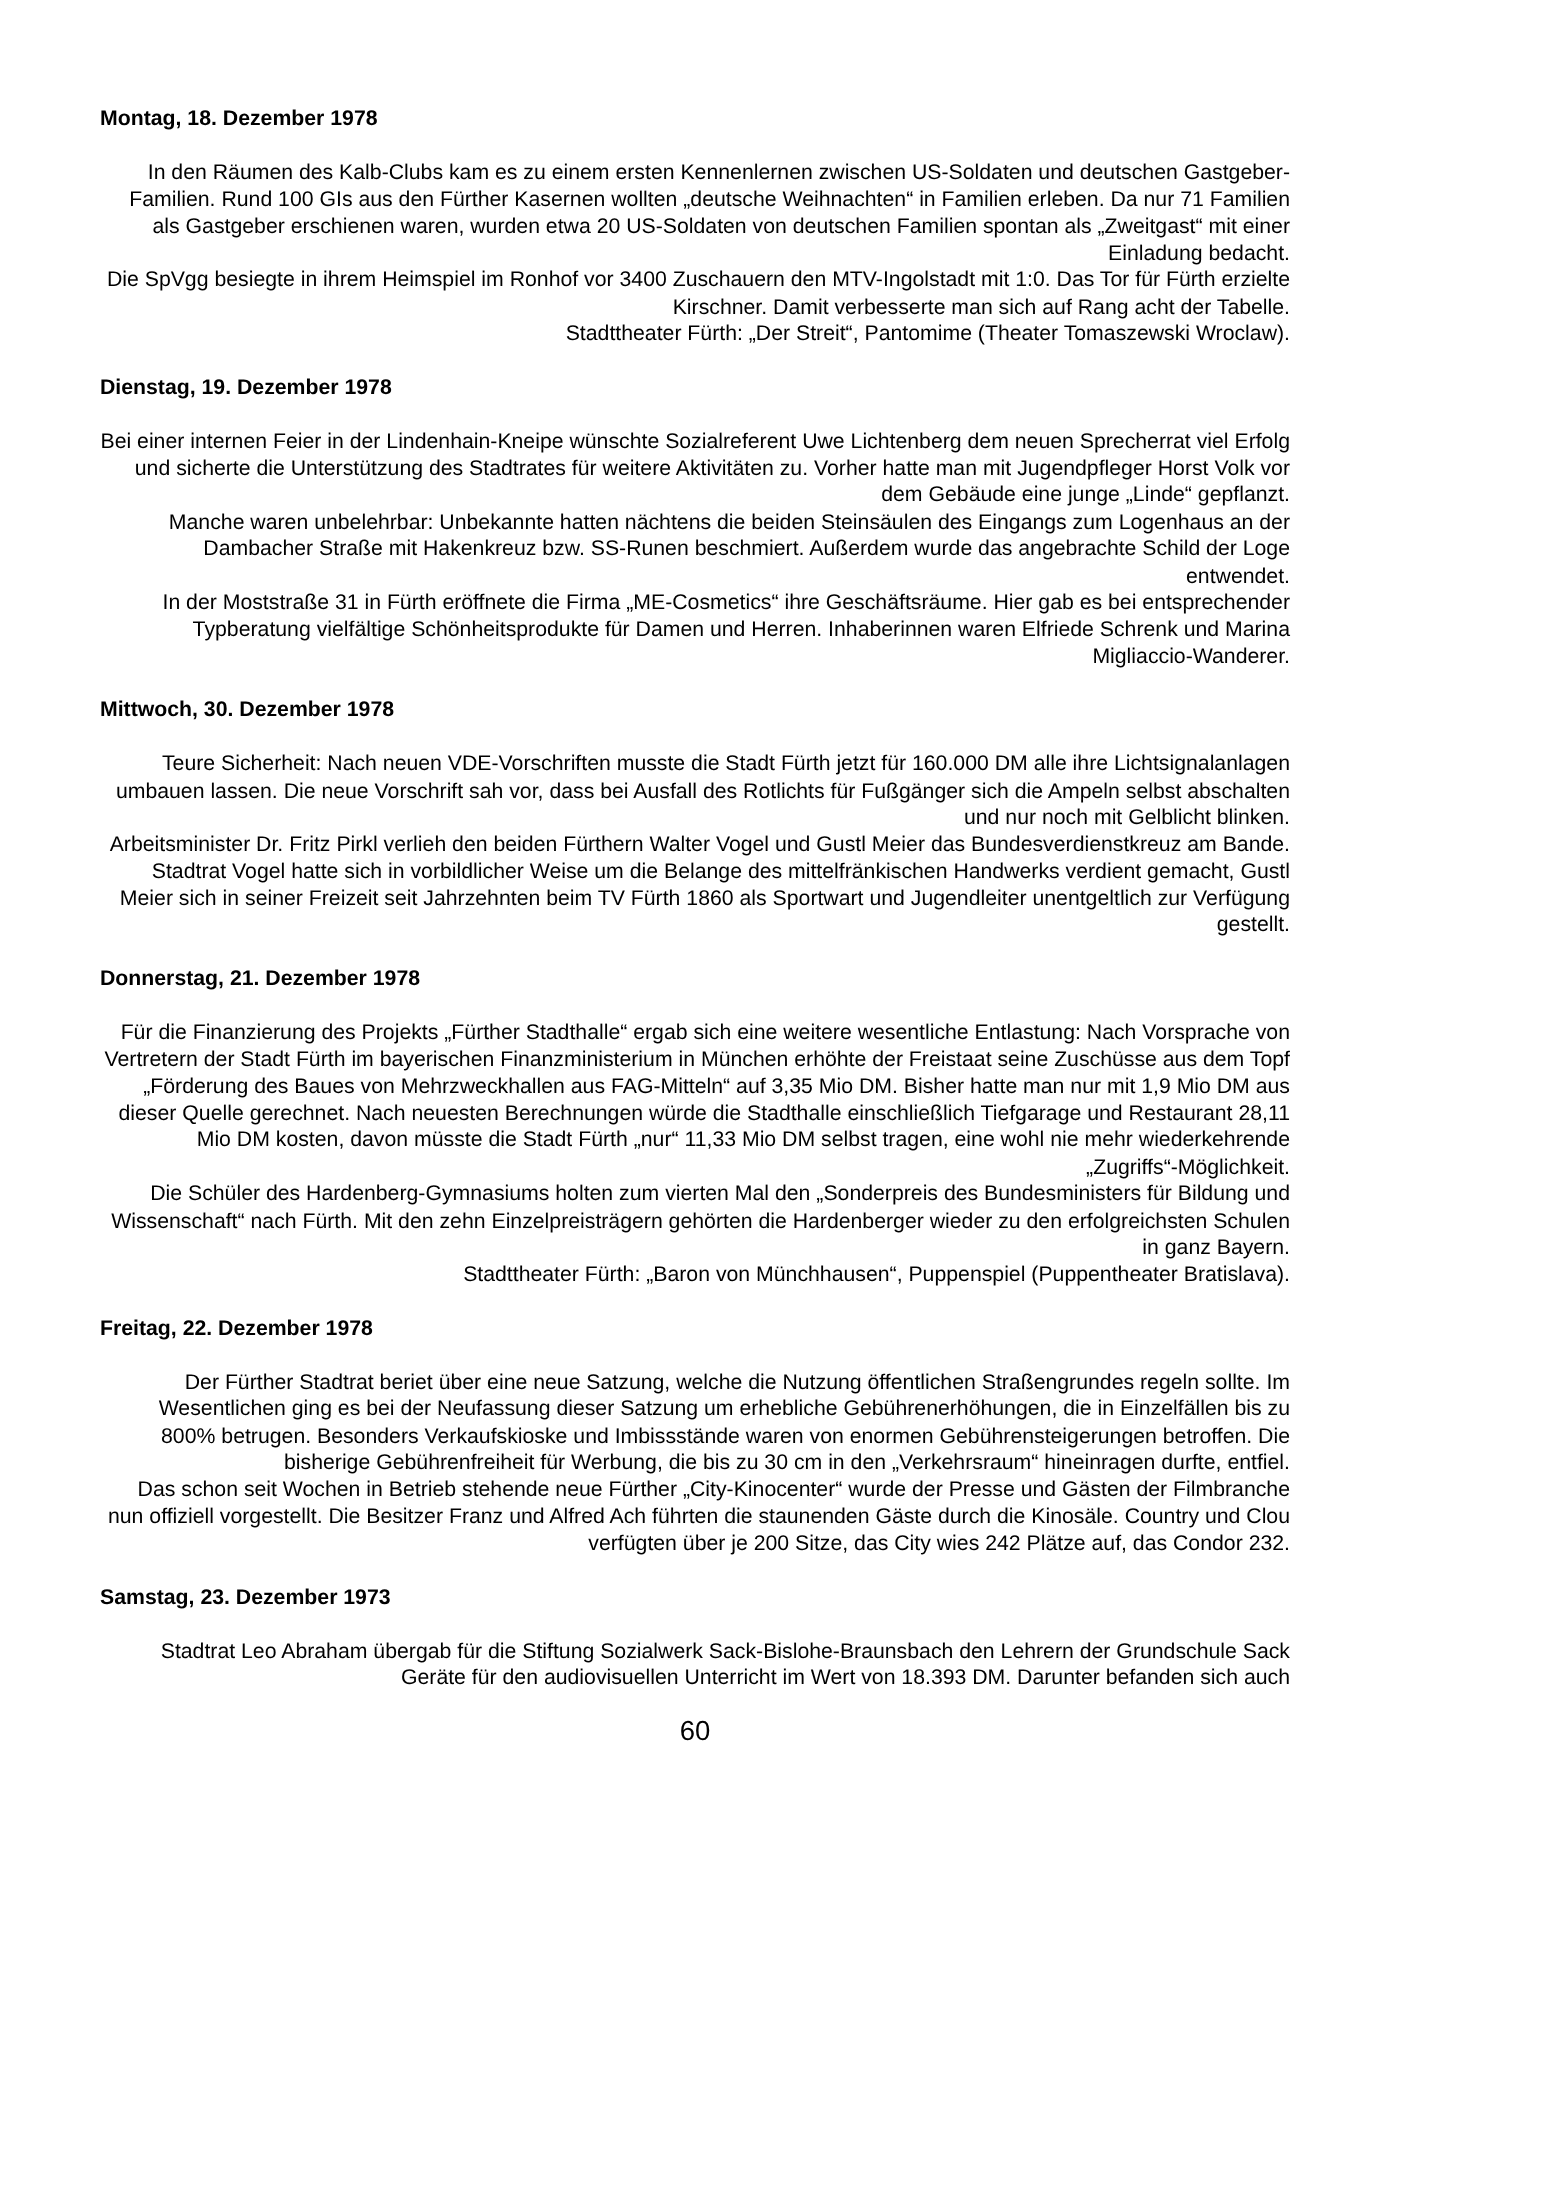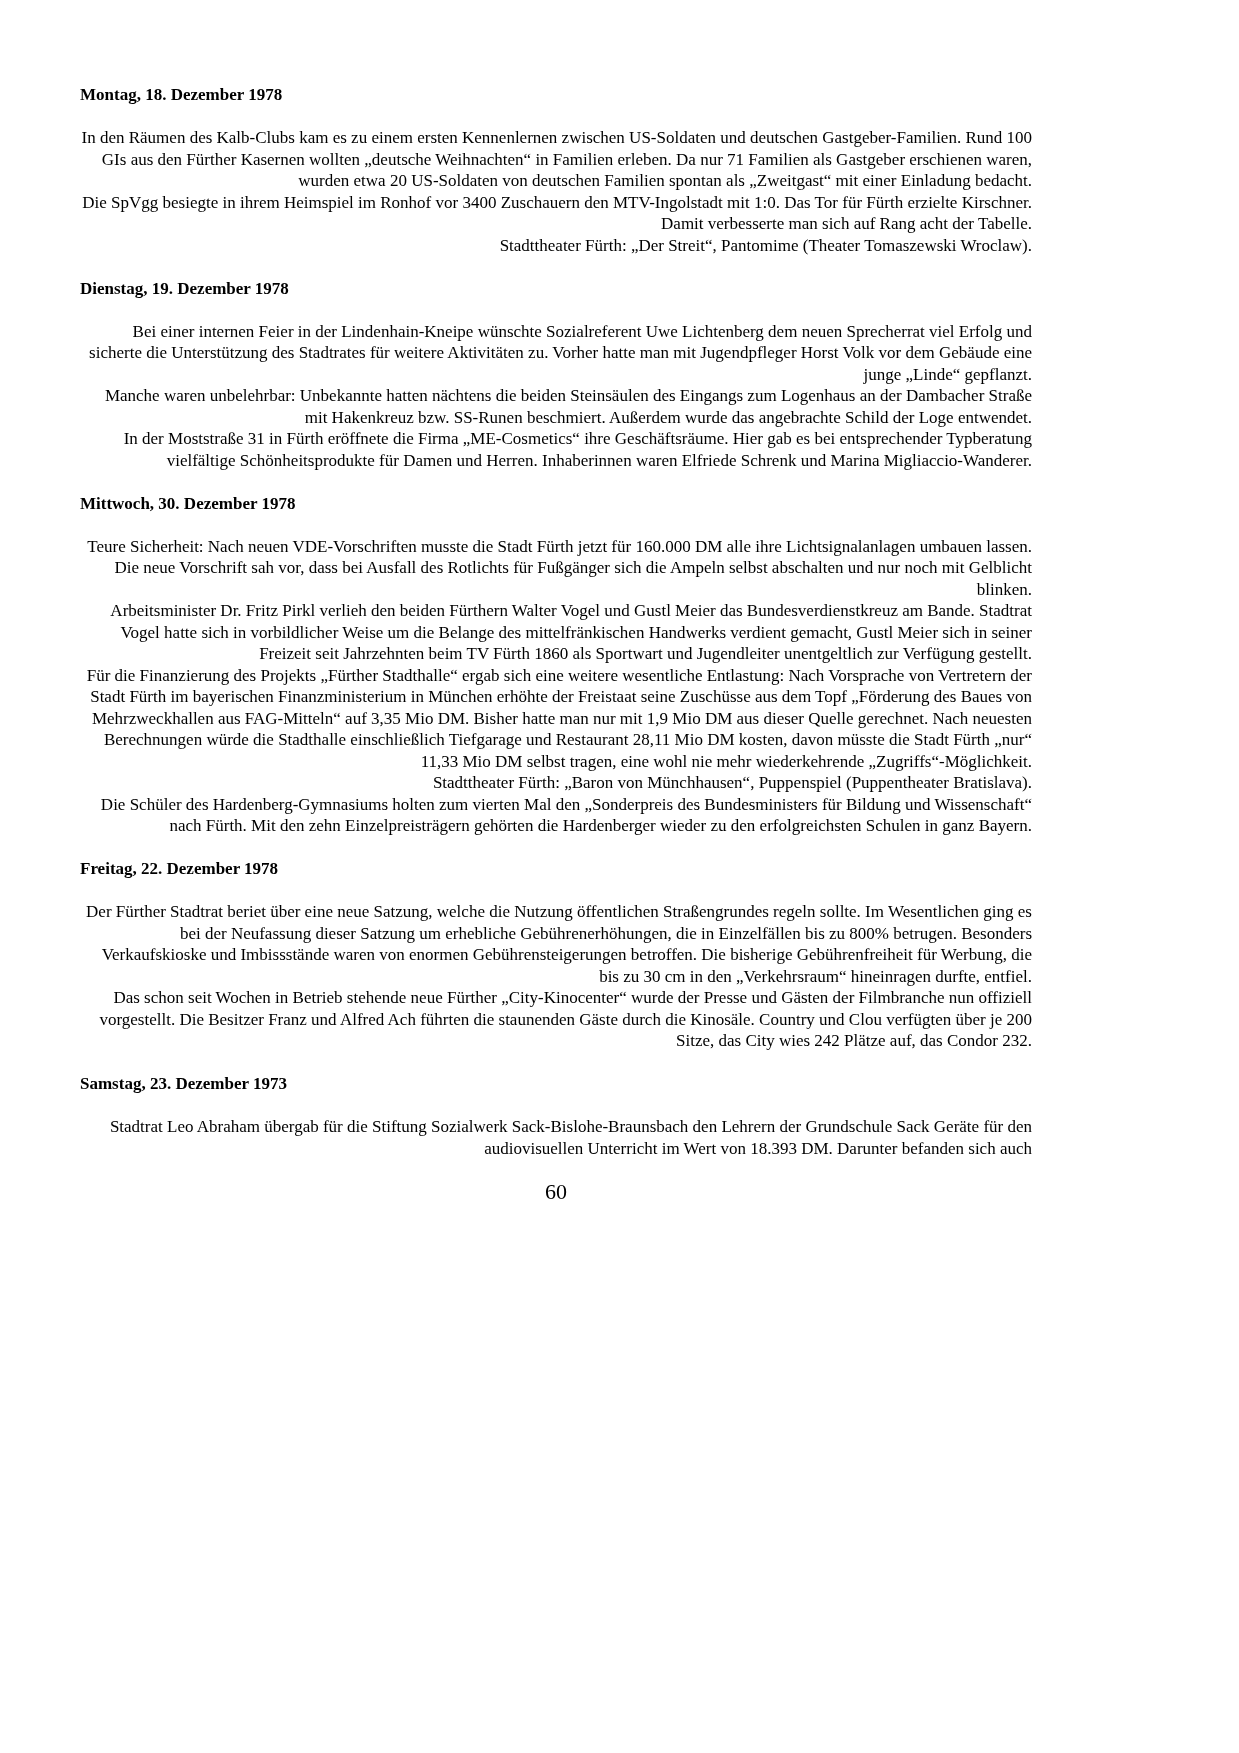--- a/index.html
+++ b/index.html
@@ -17,21 +17,20 @@
   .page {
     position: relative;
     box-sizing: border-box;
     width: 1239px;
     height: 1753px;
     padding: 84px 207px 0 80px;
     background: #ffffff;
   }
   .content {
     width: 952px;
-    font-family: Liberation Serif, serif;
   }
   .section-heading {
     font-size: 17px;
     line-height: 21.5px;
     font-weight: bold;
     margin: 21.5px 0 21.5px 0;
   }
   .section:first-child .section-heading {
     margin-top: 0;
   }
@@ -70,23 +69,24 @@
       <p class="para">In der Moststraße 31 in Fürth eröffnete die Firma „ME-Cosmetics“ ihre Geschäftsräume. Hier gab es bei entsprechender Typberatung vielfältige Schönheitsprodukte für Damen und Herren. Inhaberinnen waren Elfriede Schrenk und Marina Migliaccio-Wanderer.</p>
     </div>
 
     <div class="section">
       <div class="section-heading">Mittwoch, 30. Dezember 1978</div>
       <p class="para">Teure Sicherheit: Nach neuen VDE-Vorschriften musste die Stadt Fürth jetzt für 160.000 DM alle ihre Lichtsignalanlagen umbauen lassen. Die neue Vorschrift sah vor, dass bei Ausfall des Rotlichts für Fußgänger sich die Ampeln selbst abschalten und nur noch mit Gelblicht blinken.</p>
       <p class="para">Arbeitsminister Dr. Fritz Pirkl verlieh den beiden Fürthern Walter Vogel und Gustl Meier das Bundesverdienstkreuz am Bande. Stadtrat Vogel hatte sich in vorbildlicher Weise um die Belange des mittelfränkischen Handwerks verdient gemacht, Gustl Meier sich in seiner Freizeit seit Jahrzehnten beim TV Fürth 1860 als Sportwart und Jugendleiter unentgeltlich zur Verfügung gestellt.</p>
     </div>
 
     <div class="section">
+      <div class="section-heading">Donnerstag, 21. Dezember 1978</div>
       <p class="para">Für die Finanzierung des Projekts „Fürther Stadthalle“ ergab sich eine weitere wesentliche Entlastung: Nach Vorsprache von Vertretern der Stadt Fürth im bayerischen Finanzministerium in München erhöhte der Freistaat seine Zuschüsse aus dem Topf „Förderung des Baues von Mehrzweckhallen aus FAG-Mitteln“ auf 3,35 Mio DM. Bisher hatte man nur mit 1,9 Mio DM aus dieser Quelle gerechnet. Nach neuesten Berechnungen würde die Stadthalle einschließlich Tiefgarage und Restaurant 28,11 Mio DM kosten, davon müsste die Stadt Fürth „nur“ 11,33 Mio DM selbst tragen, eine wohl nie mehr wiederkehrende „Zugriffs“-Möglichkeit.</p>
+      <p class="para">Die Schüler des Hardenberg-Gymnasiums holten zum vierten Mal den „Sonderpreis des Bundesministers für Bildung und Wissenschaft“ nach Fürth. Mit den zehn Einzelpreisträgern gehörten die Hardenberger wieder zu den erfolgreichsten Schulen in ganz Bayern.</p>
       <p class="para">Stadttheater Fürth: „Baron von Münchhausen“, Puppenspiel (Puppentheater Bratislava).</p>
-      <p class="para">Die Schüler des Hardenberg-Gymnasiums holten zum vierten Mal den „Sonderpreis des Bundesministers für Bildung und Wissenschaft“ nach Fürth. Mit den zehn Einzelpreisträgern gehörten die Hardenberger wieder zu den erfolgreichsten Schulen in ganz Bayern.</p>
     </div>
 
     <div class="section">
       <div class="section-heading">Freitag, 22. Dezember 1978</div>
       <p class="para">Der Fürther Stadtrat beriet über eine neue Satzung, welche die Nutzung öffentlichen Straßengrundes regeln sollte. Im Wesentlichen ging es bei der Neufassung dieser Satzung um erhebliche Gebührenerhöhungen, die in Einzelfällen bis zu 800% betrugen. Besonders Verkaufskioske und Imbissstände waren von enormen Gebührensteigerungen betroffen. Die bisherige Gebührenfreiheit für Werbung, die bis zu 30 cm in den „Verkehrsraum“ hineinragen durfte, entfiel.</p>
       <p class="para">Das schon seit Wochen in Betrieb stehende neue Fürther „City-Kinocenter“ wurde der Presse und Gästen der Filmbranche nun offiziell vorgestellt. Die Besitzer Franz und Alfred Ach führten die staunenden Gäste durch die Kinosäle. Country und Clou verfügten über je 200 Sitze, das City wies 242 Plätze auf, das Condor 232.</p>
     </div>
 
     <div class="section">
       <div class="section-heading">Samstag, 23. Dezember 1973</div>

